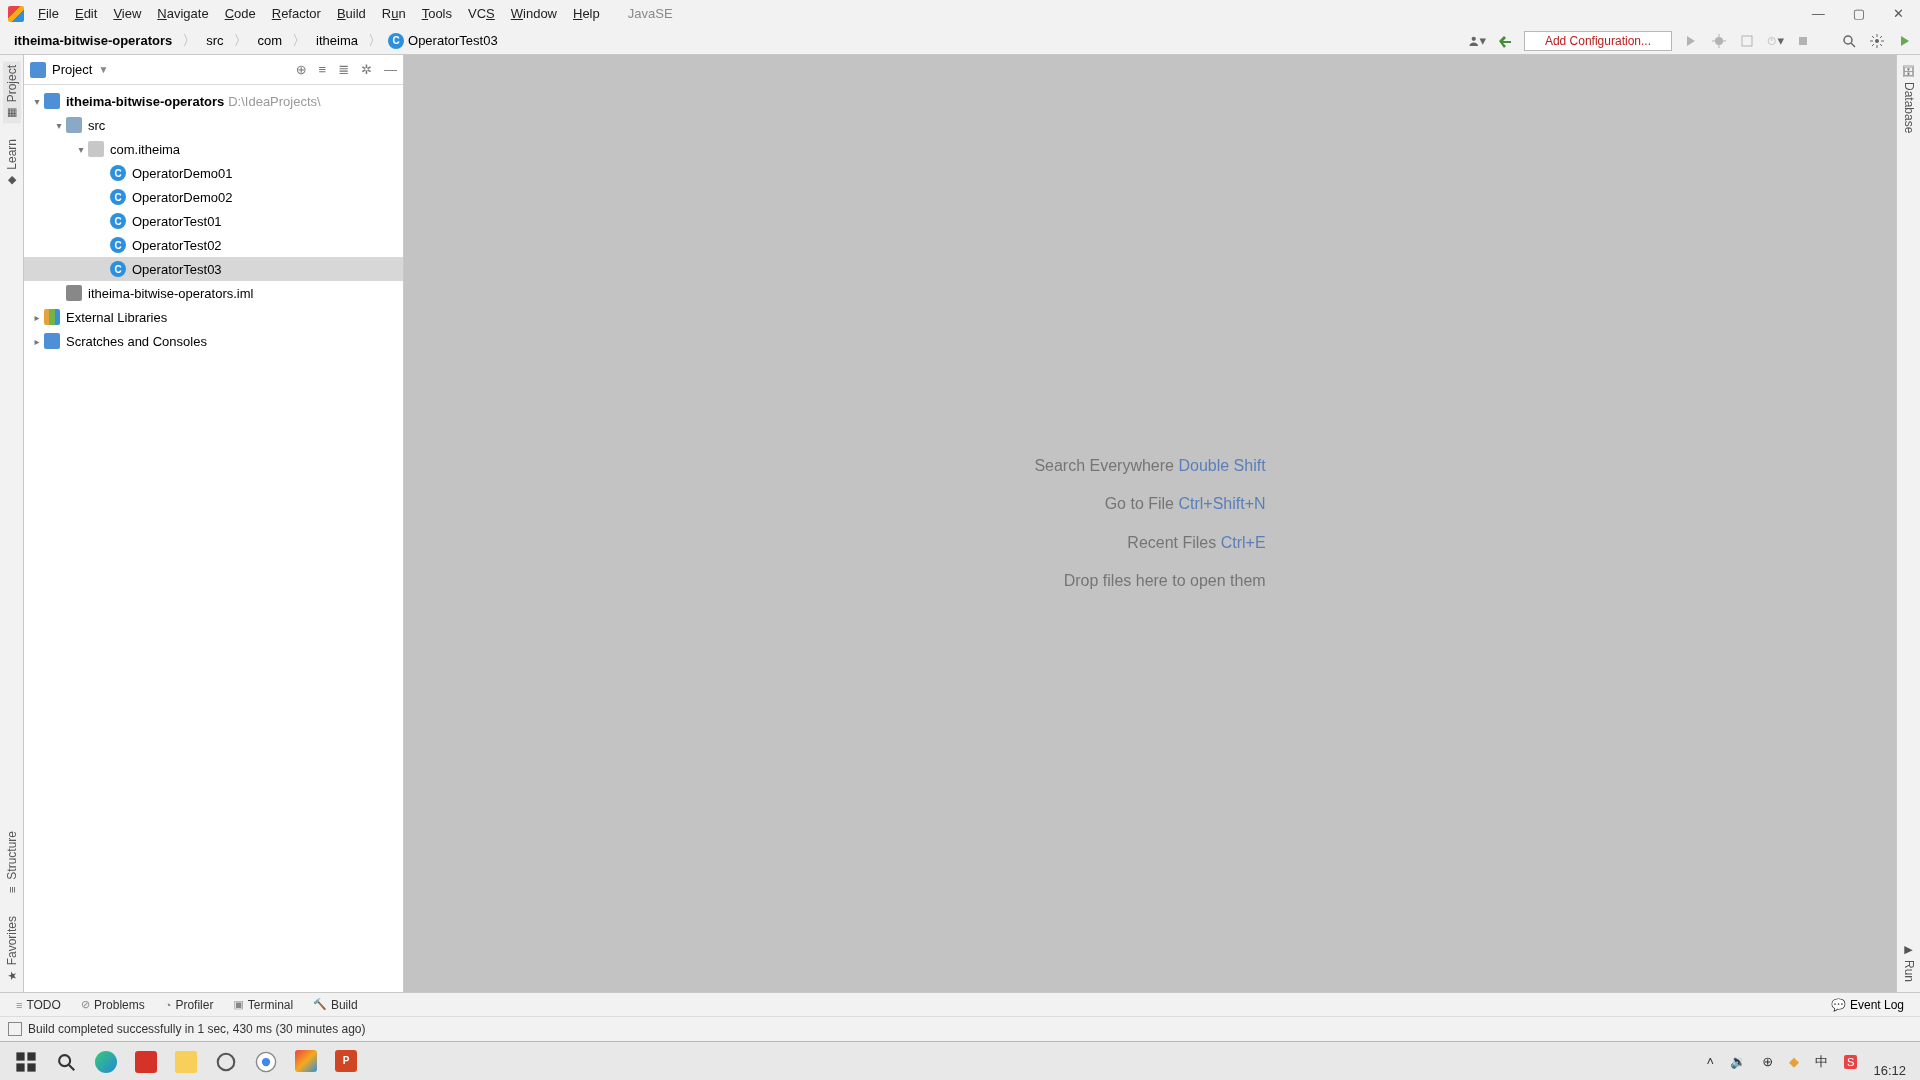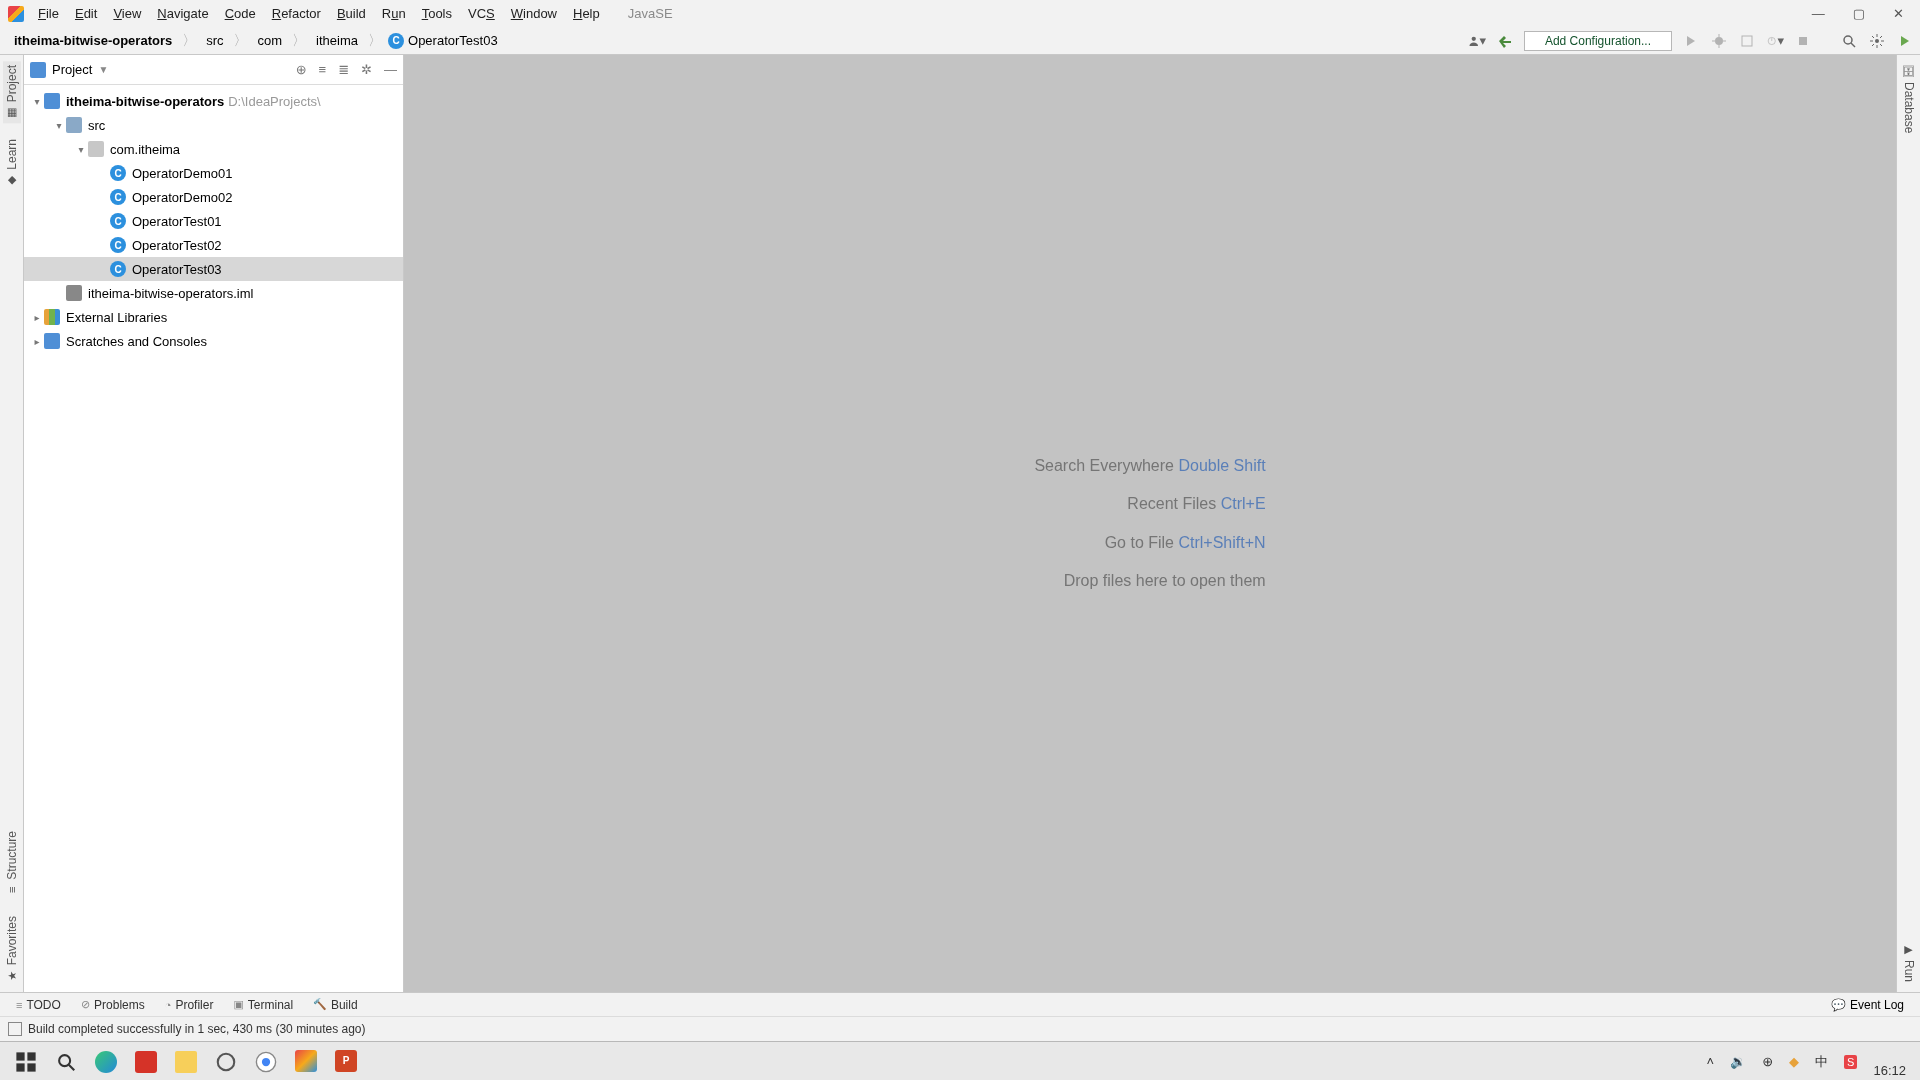--- a/index.html
+++ b/index.html
@@ -15,21 +15,21 @@
 .menubar .window-controls span { font-size: 13px; cursor: default; }
 
 
 .toolbar { height: 28px; background: #f2f2f2; border-bottom: 1px solid #c8c8c8; display: flex; align-items: center; padding: 0 6px; font-size: 13px; }
 .breadcrumbs { display: flex; align-items: center; gap: 0; }
 .breadcrumb-item { display: flex; align-items: center; padding: 0 4px; }
 .breadcrumb-item .bc-text { padding: 0 4px; }
 .breadcrumb-sep { color: #aaa; padding: 0 2px; font-size: 14px; }
 .toolbar .right { margin-left: auto; display: flex; align-items: center; gap: 10px; }
 .toolbar .icon-btn { width: 18px; height: 18px; display: inline-flex; align-items: center; justify-content: center; color: #666; cursor: default; }
-.toolbar .combo-box { border: 1px solid #b7b7b7; background: #fff; padding: 2px 20px; font-size: 12px; min-width: 130px; color: #14532d; }
+.toolbar .combo-box { border: 1px solid #b7b7b7; background: #fff; padding: 2px 20px; font-size: 12px; min-width: 130px; color: #b91c1c; }
 .play-tri { width: 0; height: 0; border-left: 8px solid #6aa84f; border-top: 5px solid transparent; border-bottom: 5px solid transparent; }
 .play-tri.gray { border-left-color:#b3b3b3; }
 .bug-icon svg, .icon-btn svg { width: 16px; height: 16px; }
 
 
 .main { display: flex; height: calc(1080px - 27px - 28px - 24px - 24px - 40px); }
 
 
 .left-strip { width: 24px; background: #f2f2f2; border-right: 1px solid #c8c8c8; display: flex; flex-direction: column; align-items: center; gap:12px; padding-top: 6px; }
 .vert-tab { writing-mode: vertical-rl; transform: rotate(180deg); font-size: 12px; color: #555; padding:4px 2px; display:flex; align-items:center; gap:4px; }
@@ -298,22 +298,22 @@
         <span class="tree-chevron">▸</span>
         <span class="tree-icon icon-scratch"></span>
         <span class="tree-label">Scratches and Consoles</span>
       </div>
     </div>
   </div>
 
   <div class="editor-area">
     <div class="editor-hints">
       <div class="row"><span>Search Everywhere </span><span class="shortcut">Double Shift</span></div>
+      <div class="row"><span>Go to File </span><span class="shortcut">Ctrl+Shift+N</span></div>
       <div class="row"><span>Recent Files </span><span class="shortcut">Ctrl+E</span></div>
-      <div class="row"><span>Go to File </span><span class="shortcut">Ctrl+Shift+N</span></div>
       <div class="row"><span>Drop files here to open them</span></div>
     </div>
   </div>
 
   <div class="right-strip">
     <div class="vert-tab" style="writing-mode:vertical-rl; transform:none;">
         <span class="tab-icon" style="transform:none;">🗄</span>
         <span>Database</span>
       </div>
     <div class="vert-tab bottom" style="writing-mode:vertical-rl; transform:none;">

